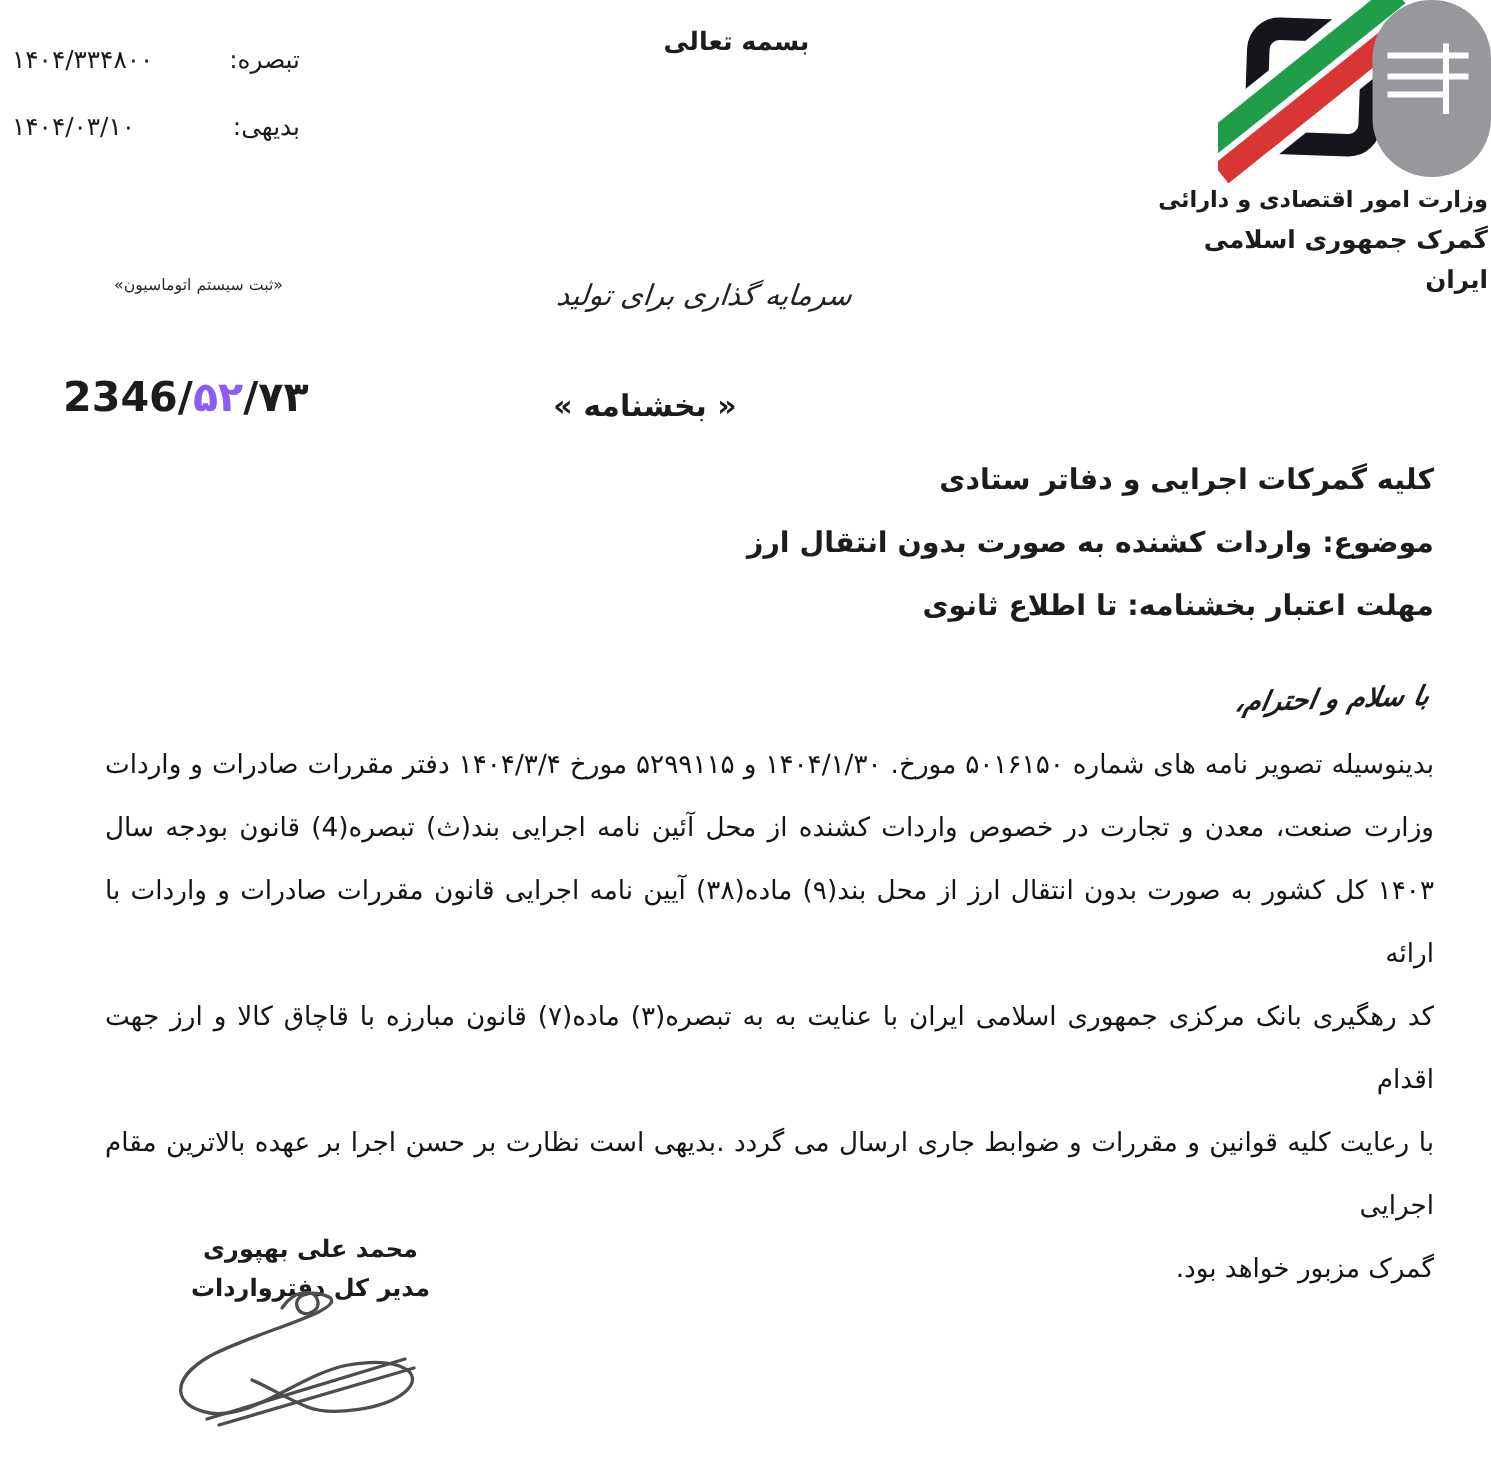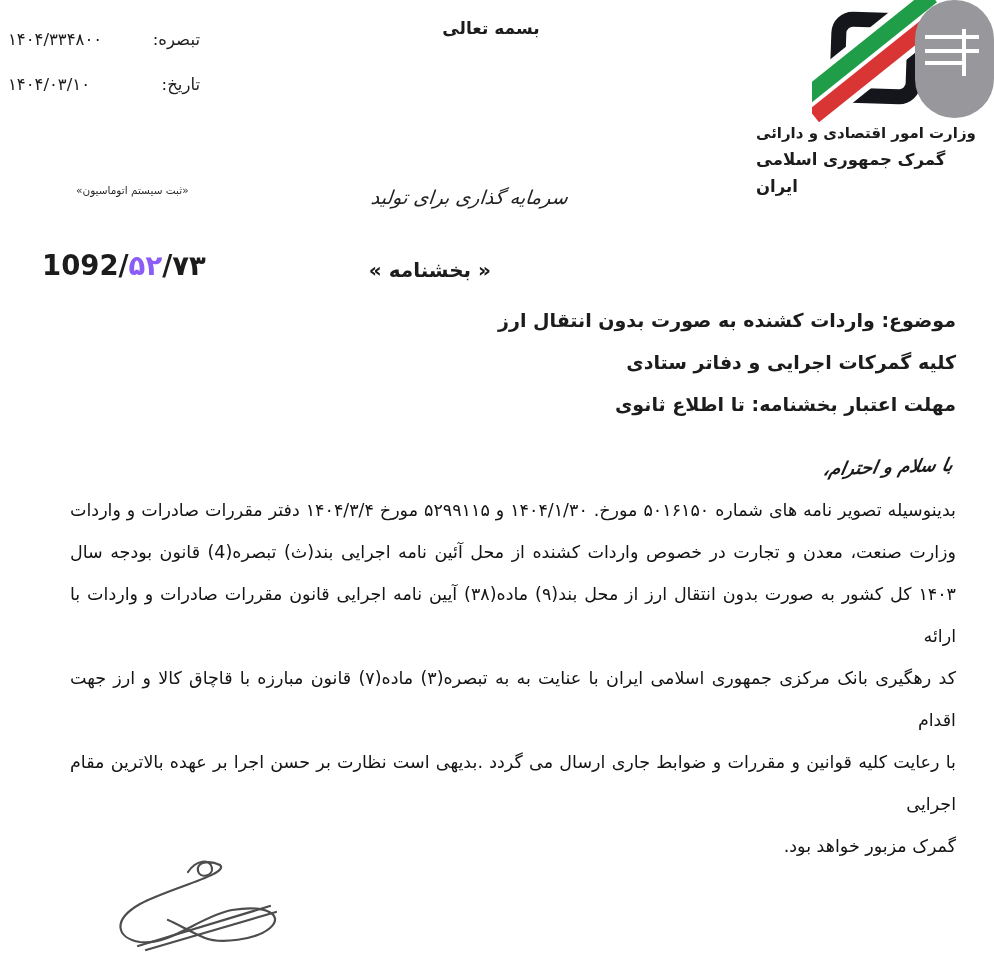--- a/index.html
+++ b/index.html
@@ -58,31 +58,32 @@
   
   .logo-wrap {
     position: absolute;
     right: 0; top: 0;
     width: 182px; height: 122px;
   }
   .org-block {
     position: absolute;
     right: 2px; top: 120px;
     width: 236px;
-    text-align: left;
+    text-align: right;
     direction: rtl;
     font-weight: bold;
   }
   .org-line1 { font-size: 15px; line-height: 26px; }
   .org-line2 { font-size: 16.5px; line-height: 27px; }
   
   .bulletin-title {
     position: absolute;
-    left: 311px; top: 258px;
+    left: 340px; top: 258px;
     width: 180px;
+    text-align: center;
     direction: rtl;
     font-weight: bold;
     font-size: 20px;
   }
   .bulletin-number {
     position: absolute;
     left: 42px; top: 249px;
     direction: ltr;
     font-weight: bold;
     font-size: 27.5px;
@@ -141,21 +142,21 @@
 <body>
 
 <div class="page">
 
   <div class="letterhead-left">
     <div class="lh-row">
       <span class="lh-label">تبصره:</span>
       <span class="lh-value">۱۴۰۴/۳۳۴۸۰۰</span>
     </div>
     <div class="lh-row">
-      <span class="lh-label">تاریخ:</span>
+      <span class="lh-label">بدیهی:</span>
       <span class="lh-value">۱۴۰۴/۰۳/۱۰</span>
     </div>
   </div>
   <div class="automation-note">«ثبت سیستم اتوماسیون»</div>
 
   <div class="besmele">بسمه تعالی</div>
   <div class="slogan">سرمایه گذاری برای تولید</div>
 
   <div class="logo-wrap">
     <svg width="182" height="122" viewBox="0 0 182 122">
@@ -179,40 +180,44 @@
       </g>
     </svg>
   </div>
   <div class="org-block">
     <div class="org-line1">وزارت امور اقتصادی و دارائی</div>
     <div class="org-line2">گمرک جمهوری اسلامی ایران</div>
   </div>
 
   <div class="bulletin-title">« بخشنامه »</div>
   <div class="bulletin-number">
-    <span>1092/</span><span class="red">۵۲</span><span>/۷۳</span>
+    <span>2346/</span><span class="red">۵۲</span><span>/۷۳</span>
   </div>
 
   <div class="headings">
+    <div>کلیه گمرکات اجرایی و دفاتر ستادی</div>
     <div>موضوع: واردات کشنده به صورت بدون انتقال ارز</div>
-    <div>کلیه گمرکات اجرایی و دفاتر ستادی</div>
     <div>مهلت اعتبار بخشنامه: تا اطلاع ثانوی</div>
   </div>
 
   <div class="salutation">با سلام و احترام،</div>
 
   <div class="body-text">
     <div class="body-line">بدینوسیله تصویر نامه های شماره ۵۰۱۶۱۵۰ مورخ. ۱۴۰۴/۱/۳۰ و ۵۲۹۹۱۱۵ مورخ ۱۴۰۴/۳/۴ دفتر مقررات صادرات و واردات</div>
     <div class="body-line">وزارت صنعت، معدن و تجارت در خصوص واردات کشنده از محل آئین نامه اجرایی بند(ث) تبصره(4) قانون بودجه سال</div>
     <div class="body-line">۱۴۰۳ کل کشور به صورت بدون انتقال ارز از محل بند(۹) ماده(۳۸) آیین نامه اجرایی قانون مقررات صادرات و واردات با ارائه</div>
     <div class="body-line">کد رهگیری بانک مرکزی جمهوری اسلامی ایران با عنایت به به تبصره(۳) ماده(۷) قانون مبارزه با قاچاق کالا و ارز جهت اقدام</div>
     <div class="body-line">با رعایت کلیه قوانین و مقررات و ضوابط جاری ارسال می گردد .بدیهی است نظارت بر حسن اجرا بر عهده بالاترین مقام اجرایی</div>
     <div class="body-line last">گمرک مزبور خواهد بود.</div>
   </div>
 
+  <div class="signature-block">
+    <div>محمد علی بهپوری</div>
+    <div>مدیر کل دفترواردات</div>
+  </div>
   <svg class="scribble" viewBox="0 0 195 100">
     <g fill="none" stroke="#4d4d4d" stroke-width="2.2" stroke-linecap="round">
       <path d="M80 14 C88 2, 102 0, 104 10 C105 18, 92 21, 90 13 C88 5, 100 1, 112 7"></path>
       <path d="M112 7 C122 16, 62 30, 32 46 C4 62, 8 80, 32 84 C62 88, 92 58, 124 52 C160 46, 176 58, 162 70 C148 82, 112 86, 97 80 C82 74, 70 66, 60 62"></path>
       <path d="M30 88 L162 48"></path>
       <path d="M38 92 L168 54"></path>
     </g>
   </svg>
 
 </div>

